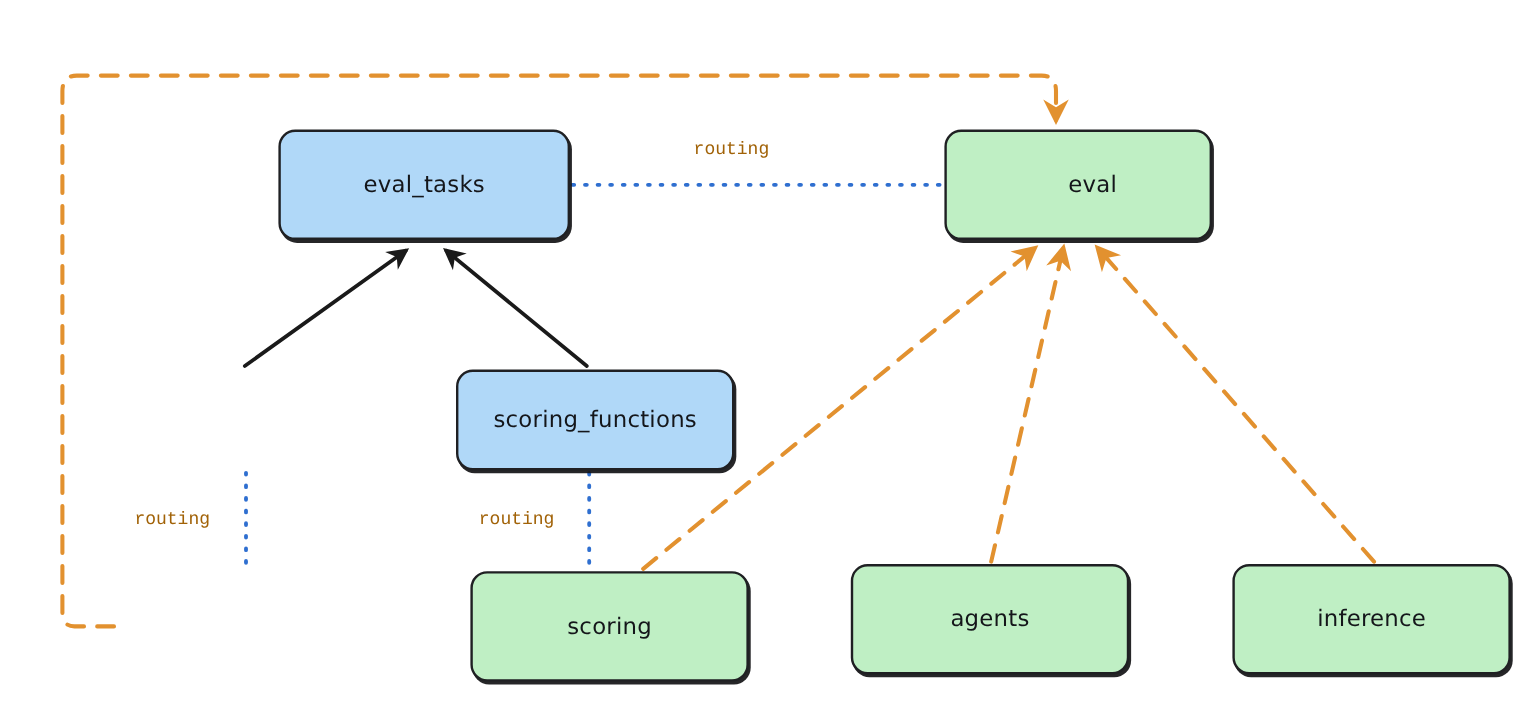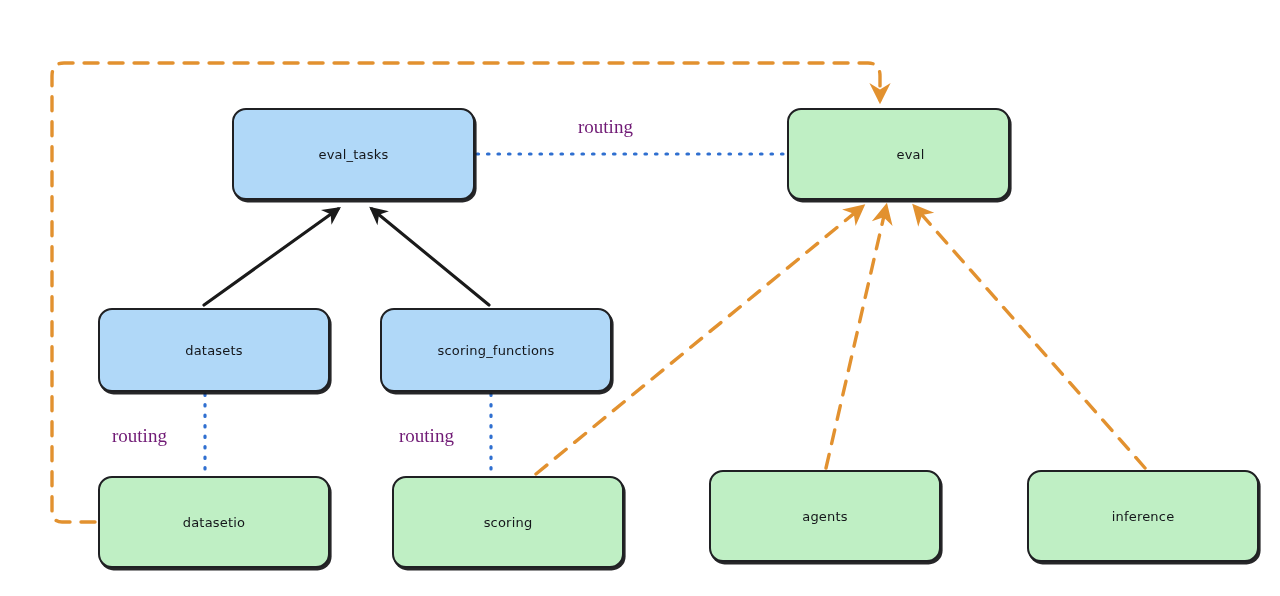--- a/index.html
+++ b/index.html
@@ -33,31 +33,31 @@
     border-radius: 14px;
     display: flex;
     align-items: center;
     justify-content: center;
     box-shadow: 1.6px 2.4px 0 0 rgba(20,20,22,0.92);
   }
   .node.blue  { background: #b0d8f8; }
   .node.green { background: #bfefc4; }
   .node-label {
     font-family: "DejaVu Sans", sans-serif;
-    font-size: 13px;
+    font-size: 19px;
     color: #14161a;
     letter-spacing: 0.2px;
     white-space: nowrap;
     pointer-events: none;
   }
   .edge-label {
     position: absolute;
-    font-family: Liberation Serif, serif;
-    font-size: 19px;
-    color: #701a75;
+    font-family: Liberation Mono, monospace;
+    font-size: 15px;
+    color: #a16207;
     white-space: nowrap;
   }
 </style>
 </head>
 <body>
 
 <div id="diagram-root">
 
   <svg id="edge-layer" viewBox="0 0 1280 596" width="1280" height="596" xmlns="http://www.w3.org/2000/svg">
     <defs>
@@ -89,31 +89,25 @@
   </svg>
 
   <div class="node blue" style="left:232px; top:108px; width:243px; height:92px;">
     <span class="node-label">eval_tasks</span>
   </div>
 
   <div class="node green" style="left:787px; top:108px; width:223px; height:92px;padding-left:24px;">
     <span class="node-label">eval</span>
   </div>
 
-  <div class="node blue" style="left:98px; top:308px; width:232px; height:84px;">
-    <span class="node-label">datasets</span>
-  </div>
 
   <div class="node blue" style="left:380px; top:308px; width:232px; height:84px;">
     <span class="node-label">scoring_functions</span>
   </div>
 
-  <div class="node green" style="left:98px; top:476px; width:232px; height:92px;">
-    <span class="node-label">datasetio</span>
-  </div>
 
   <div class="node green" style="left:392px; top:476px; width:232px; height:92px;align-items:center;">
     <span class="node-label">scoring</span>
   </div>
 
   <div class="node green" style="left:1027px; top:470px; width:232px; height:92px;">
     <span class="node-label">inference</span>
   </div>
 
   <div class="node green" style="left:709px; top:470px; width:232px; height:92px;">

